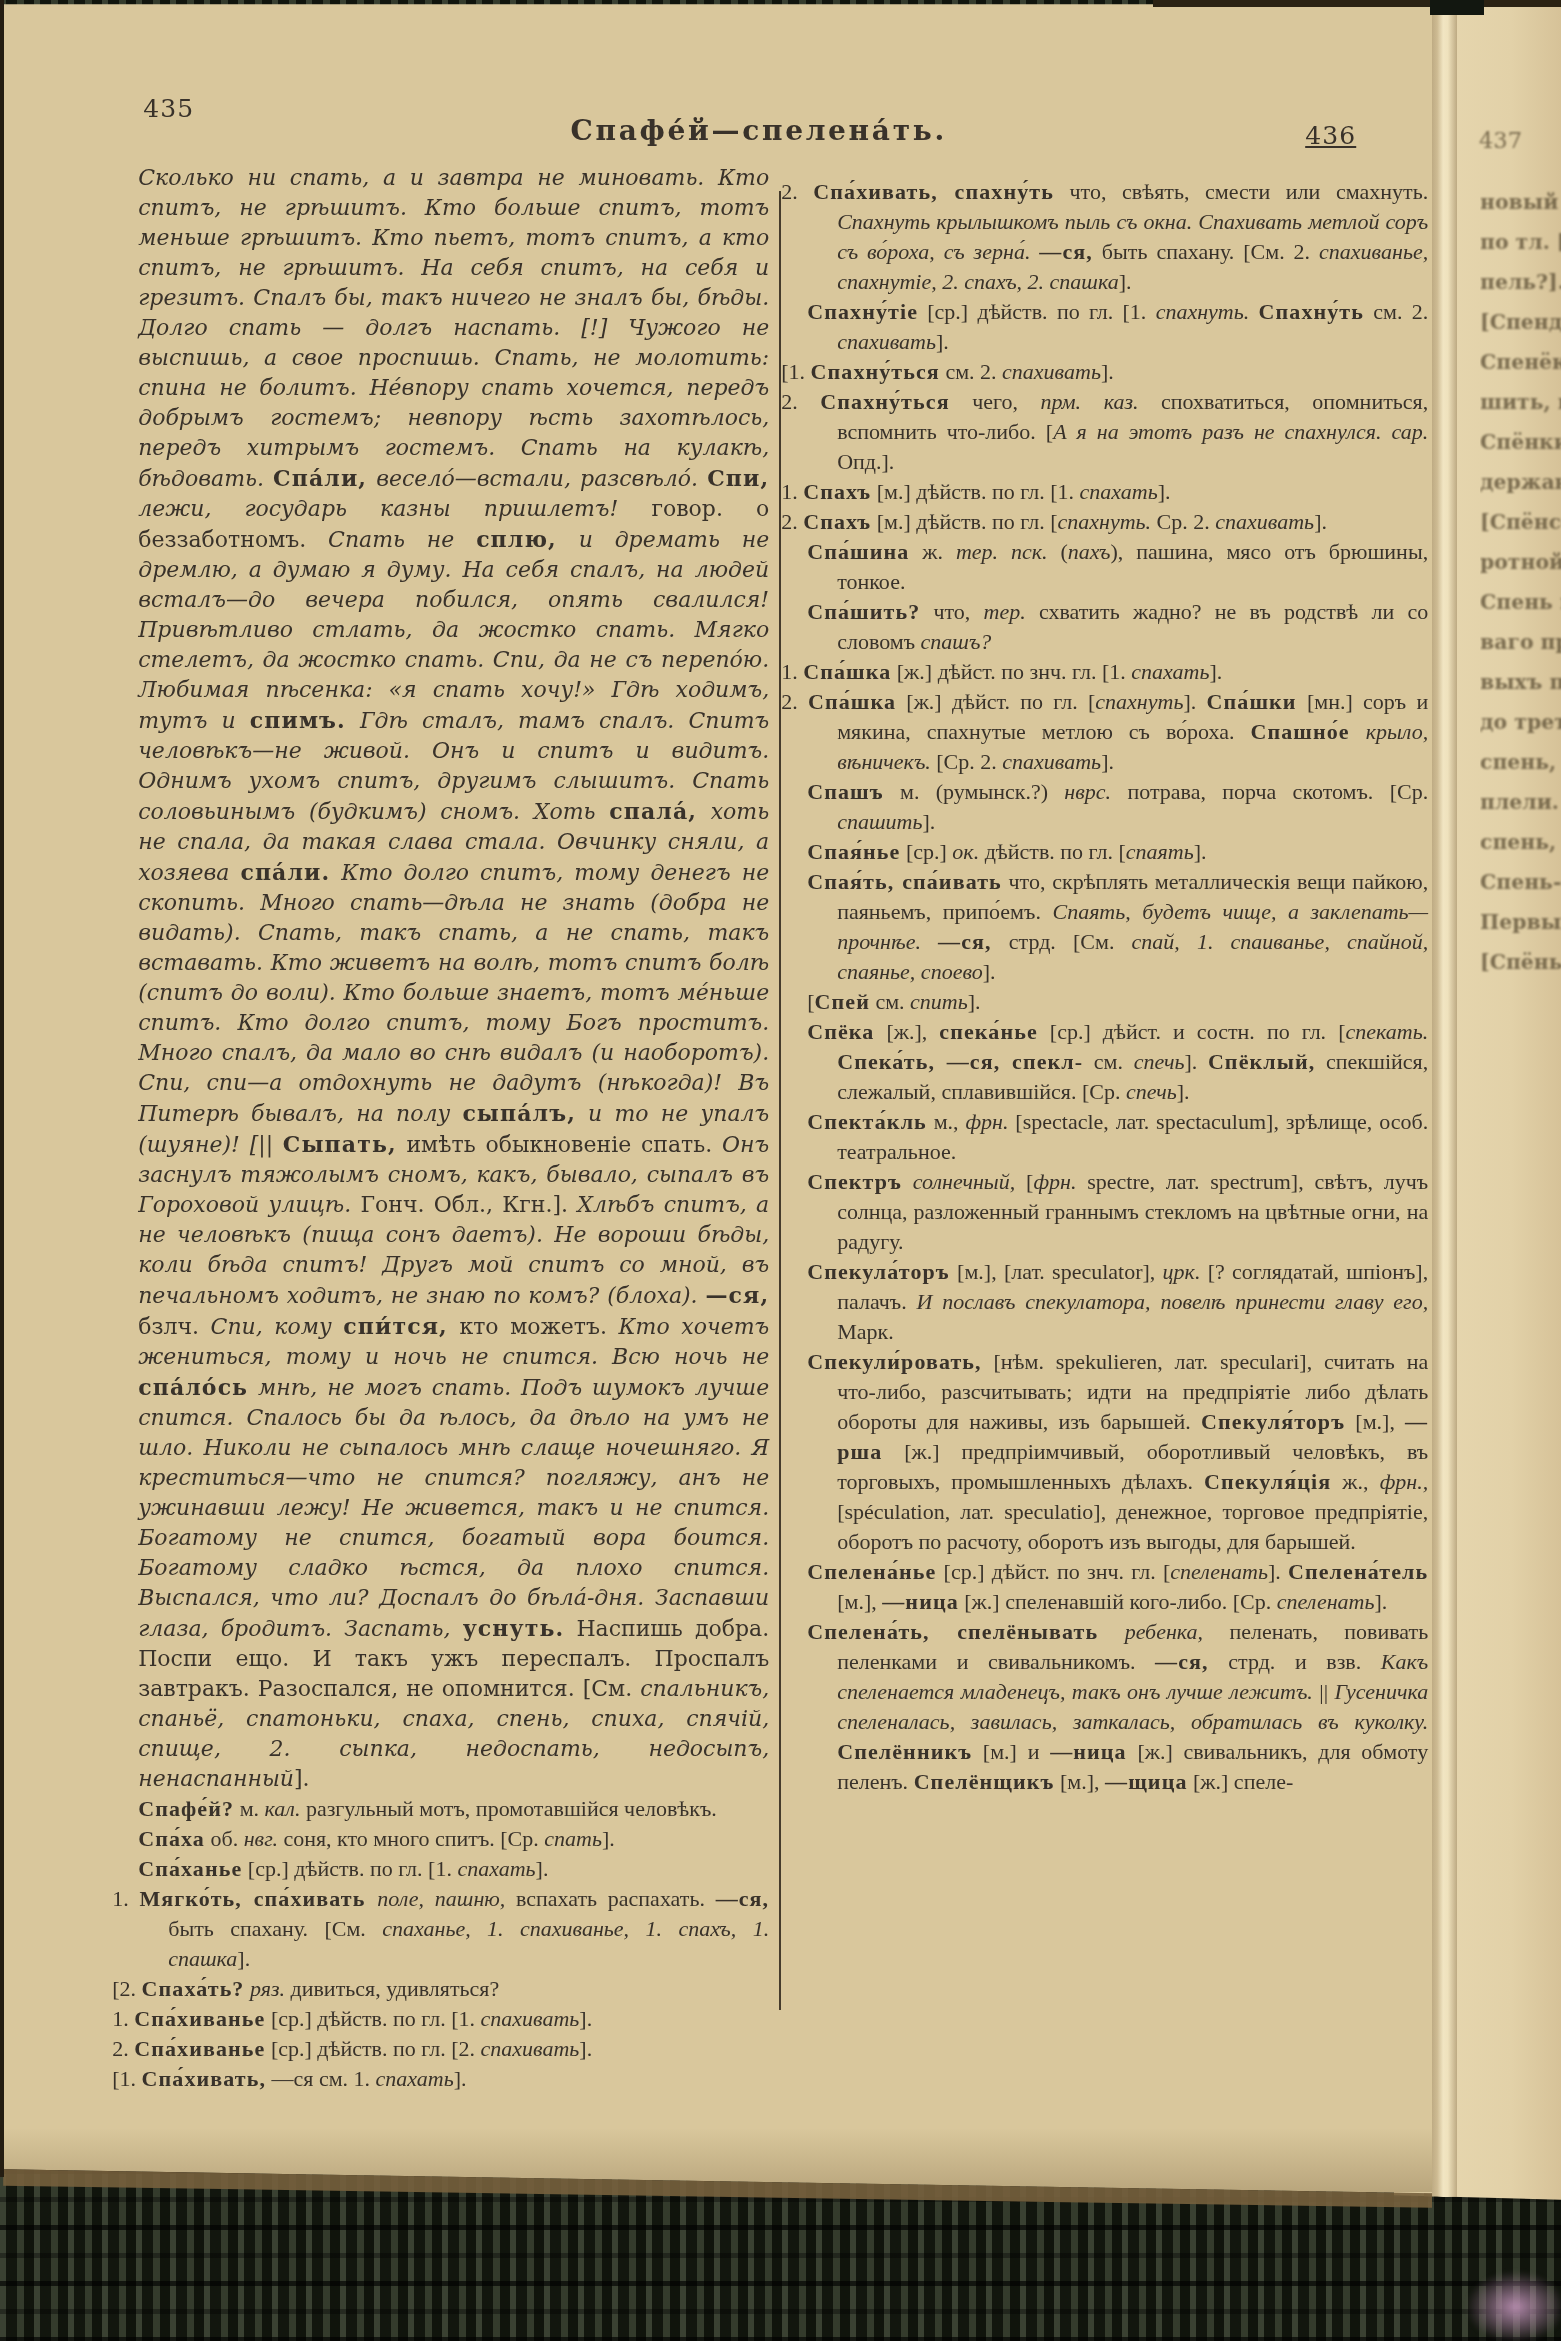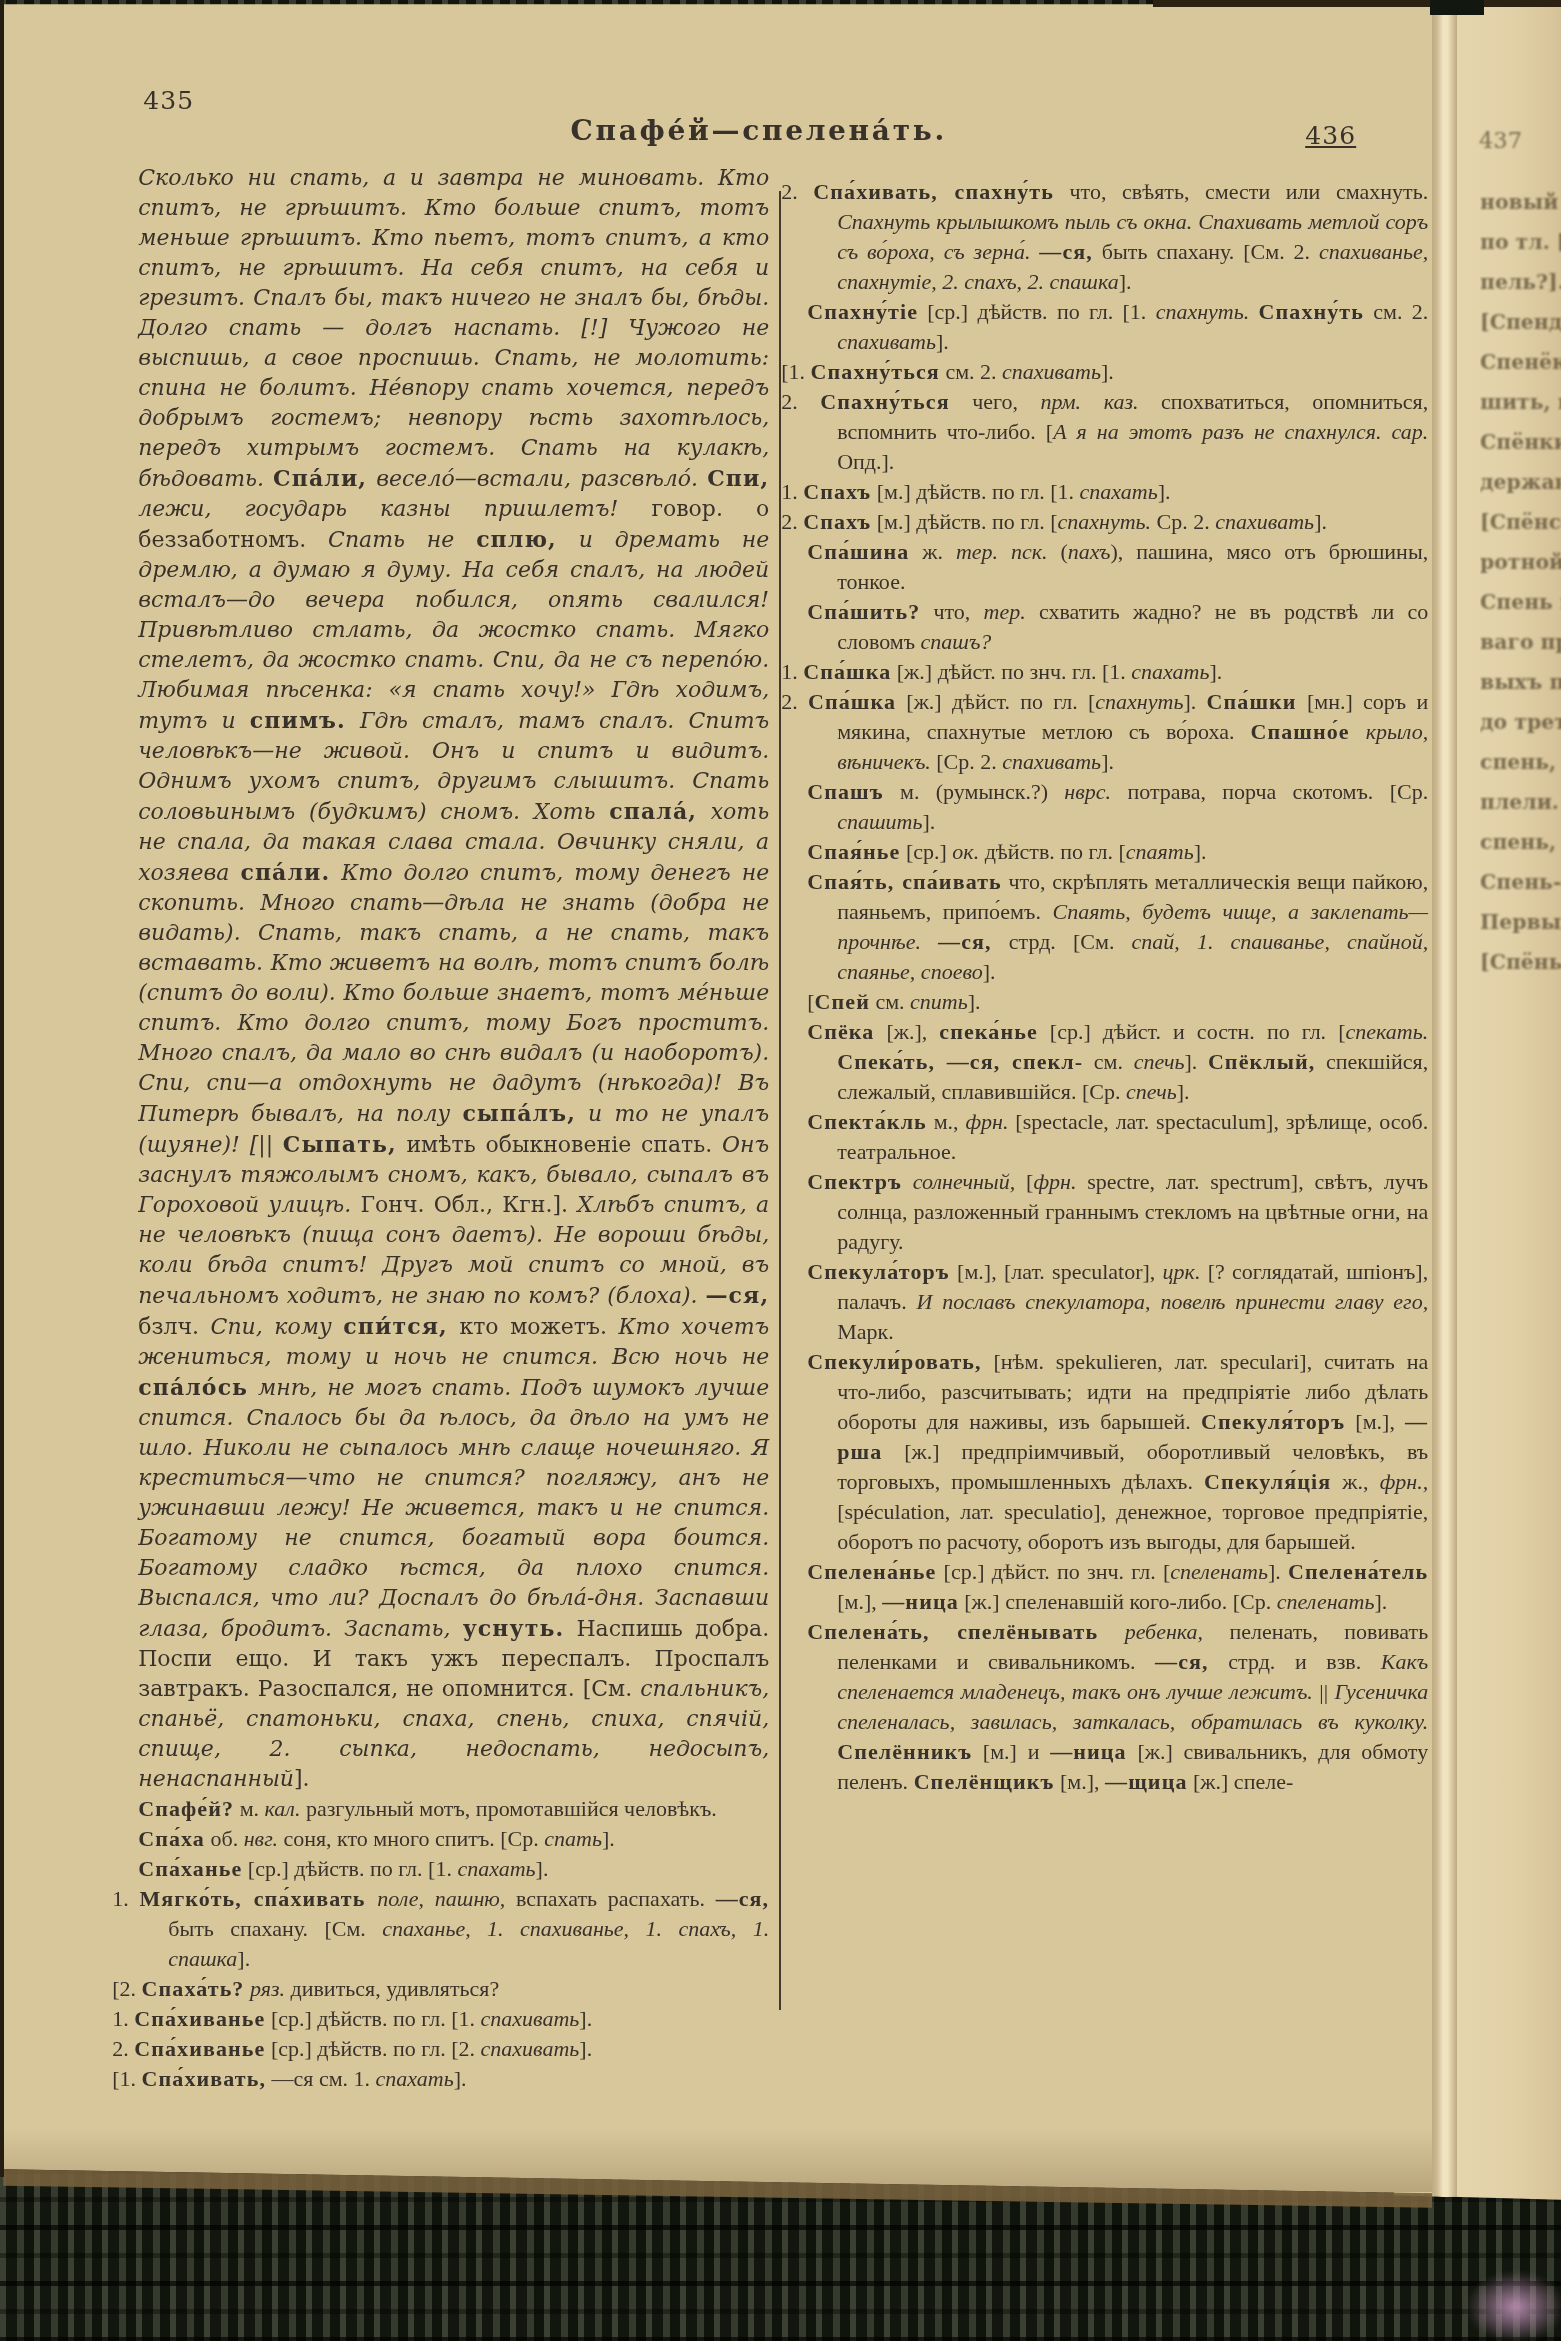--- a/index.html
+++ b/index.html
@@ -91,21 +91,21 @@
         <p>плели. Пер</p>
         <p>спень, на пр</p>
         <p>Спень-спѣ</p>
         <p>Первый сп</p>
         <p>[Спёнька с</p>
       </div>
   </div>
   <div class="fold"></div>
 
   <div class="page">
-    <div class="pagenum" style="left:140px;top:82px;">435</div>
+    <div class="pagenum" style="left:140px;top:90px;">435</div>
     <div class="header">Спафе́й—спелена́ть.</div>
     <div class="pagenum" style="left:1302px;top:117px;text-decoration:underline;">436</div>
 
     <div class="divider"></div>
 
     <div class="col col-left" id="col-left">
         <p class="proverbs"><span class="r-i">Сколько ни спать, а и завтра не миновать. Кто спитъ, не грѣшитъ. Кто больше спитъ, тотъ меньше грѣшитъ. Кто пьетъ, тотъ спитъ, а кто спитъ, не грѣшитъ. На себя спитъ, на себя и грезитъ. Спалъ бы, такъ ничего не зналъ бы, бѣды. Долго спать — долгъ наспать. [!] Чужого не выспишь, а свое проспишь. Спать, не молотить: спина не болитъ. Не́впору спать хочется, передъ добрымъ гостемъ; невпору ѣсть захотѣлось, передъ хитрымъ гостемъ. Спать на кулакѣ, бѣдовать. </span><span class="r-b">Спа́ли,</span><span class="r-i"> весело́—встали, разсвѣло́. </span><span class="r-b">Спи,</span><span class="r-i"> лежи, государь казны пришлетъ! </span><span class="r-t">говор. о беззаботномъ. </span><span class="r-i">Спать не </span><span class="r-b">сплю,</span><span class="r-i"> и дремать не дремлю, а думаю я думу. На себя спалъ, на людей всталъ—до вечера побился, опять свалился! Привѣтливо стлать, да жостко спать. Мягко стелетъ, да жостко спать. Спи, да не съ перепо́ю. Любимая пѣсенка: «я спать хочу!» Гдѣ ходимъ, тутъ и </span><span class="r-b">спимъ.</span><span class="r-i"> Гдѣ сталъ, тамъ спалъ. Спитъ человѣкъ—не живой. Онъ и спитъ и видитъ. Однимъ ухомъ спитъ, другимъ слышитъ. Спать соловьинымъ (будкимъ) сномъ. Хоть </span><span class="r-b">спала́,</span><span class="r-i"> хоть не спала, да такая слава стала. Овчинку сняли, а хозяева </span><span class="r-b">спа́ли.</span><span class="r-i"> Кто долго спитъ, тому денегъ не скопить. Много спать—дѣла не знать (добра не видать). Спать, такъ спать, а не спать, такъ вставать. Кто живетъ на волѣ, тотъ спитъ болѣ (спитъ до воли). Кто больше знаетъ, тотъ ме́ньше спитъ. Кто долго спитъ, тому Богъ проститъ. Много спалъ, да мало во снѣ видалъ (и наоборотъ). Спи, спи—а отдохнуть не дадутъ (нѣкогда)! Въ Питерѣ бывалъ, на полу </span><span class="r-b">сыпа́лъ,</span><span class="r-i"> и то не упалъ (шуяне)! [|| </span><span class="r-b">Сыпать,</span><span class="r-t"> имѣть обыкновеніе спать. </span><span class="r-i">Онъ заснулъ тяжолымъ сномъ, какъ, бывало, сыпалъ въ Гороховой улицѣ. </span><span class="r-t">Гонч. Обл., Кгн.]. </span><span class="r-i">Хлѣбъ спитъ, а не человѣкъ (пища сонъ даетъ). Не вороши бѣды, коли бѣда спитъ! Другъ мой спитъ со мной, въ печальномъ ходитъ, не знаю по комъ? (блоха). </span><span class="r-b">—ся,</span><span class="r-t"> бзлч. </span><span class="r-i">Спи, кому </span><span class="r-b">спи́тся,</span><span class="r-t"> кто можетъ. </span><span class="r-i">Кто хочетъ жениться, тому и ночь не спится. Всю ночь не </span><span class="r-b">спа́ло́сь</span><span class="r-i"> мнѣ, не могъ спать. Подъ шумокъ лучше спится. Спалось бы да ѣлось, да дѣло на умъ не шло. Николи не сыпалось мнѣ слаще ночешняго. Я креститься—что не спится? погляжу, анъ не ужинавши лежу! Не живется, такъ и не спится. Богатому не спится, богатый вора боится. Богатому сладко ѣстся, да плохо спится. Выспался, что ли? Доспалъ до бѣла́-дня. Заспавши глаза, бродитъ. Заспать, </span><span class="r-b">уснуть.</span><span class="r-t"> Наспишь добра. Поспи ещо. И такъ ужъ переспалъ. Проспалъ завтракъ. Разоспался, не опомнится. [См. </span><span class="r-i">спальникъ, спаньё, спатоньки, спаха, спень, спиха, спячій, спище, 2. сыпка, недоспать, недосыпъ, ненаспанный</span><span class="r-t">].</span></p>
         <p class="entry"><span class="r-b">Спафе́й?</span><span class="r-t"> м. </span><span class="r-i">кал.</span><span class="r-t"> разгульный мотъ, промотавшійся человѣкъ.</span></p>
         <p class="entry"><span class="r-b">Спа́ха</span><span class="r-t"> об. </span><span class="r-i">нвг.</span><span class="r-t"> соня, кто много спитъ. [Ср. </span><span class="r-i">спать</span><span class="r-t">].</span></p>
         <p class="entry"><span class="r-b">Спа́ханье</span><span class="r-t"> [ср.] дѣйств. по гл. [1. </span><span class="r-i">спахать</span><span class="r-t">].</span></p>

